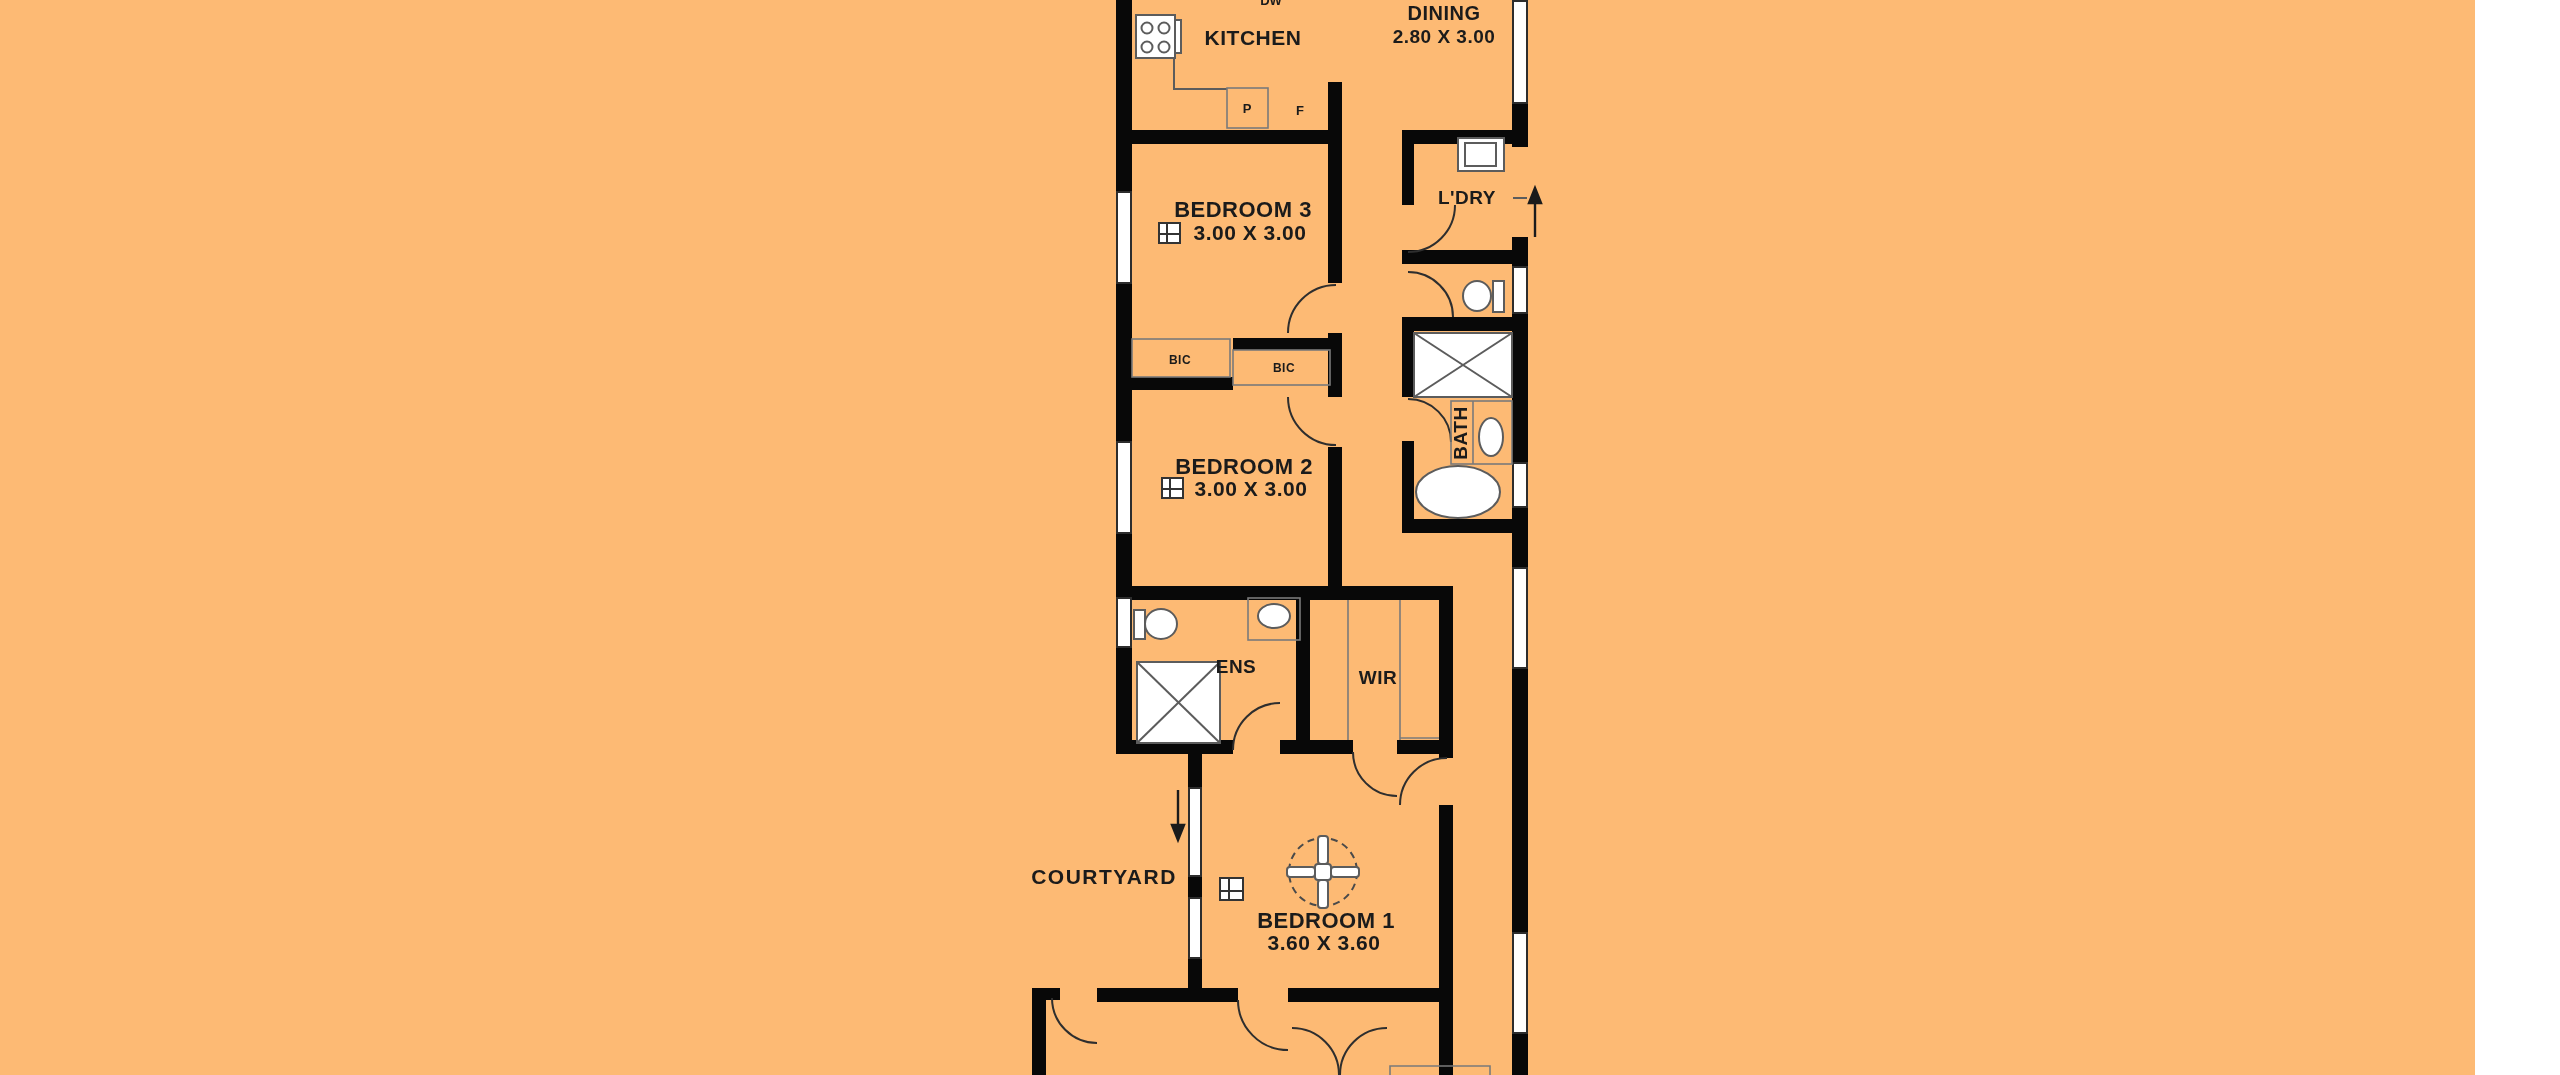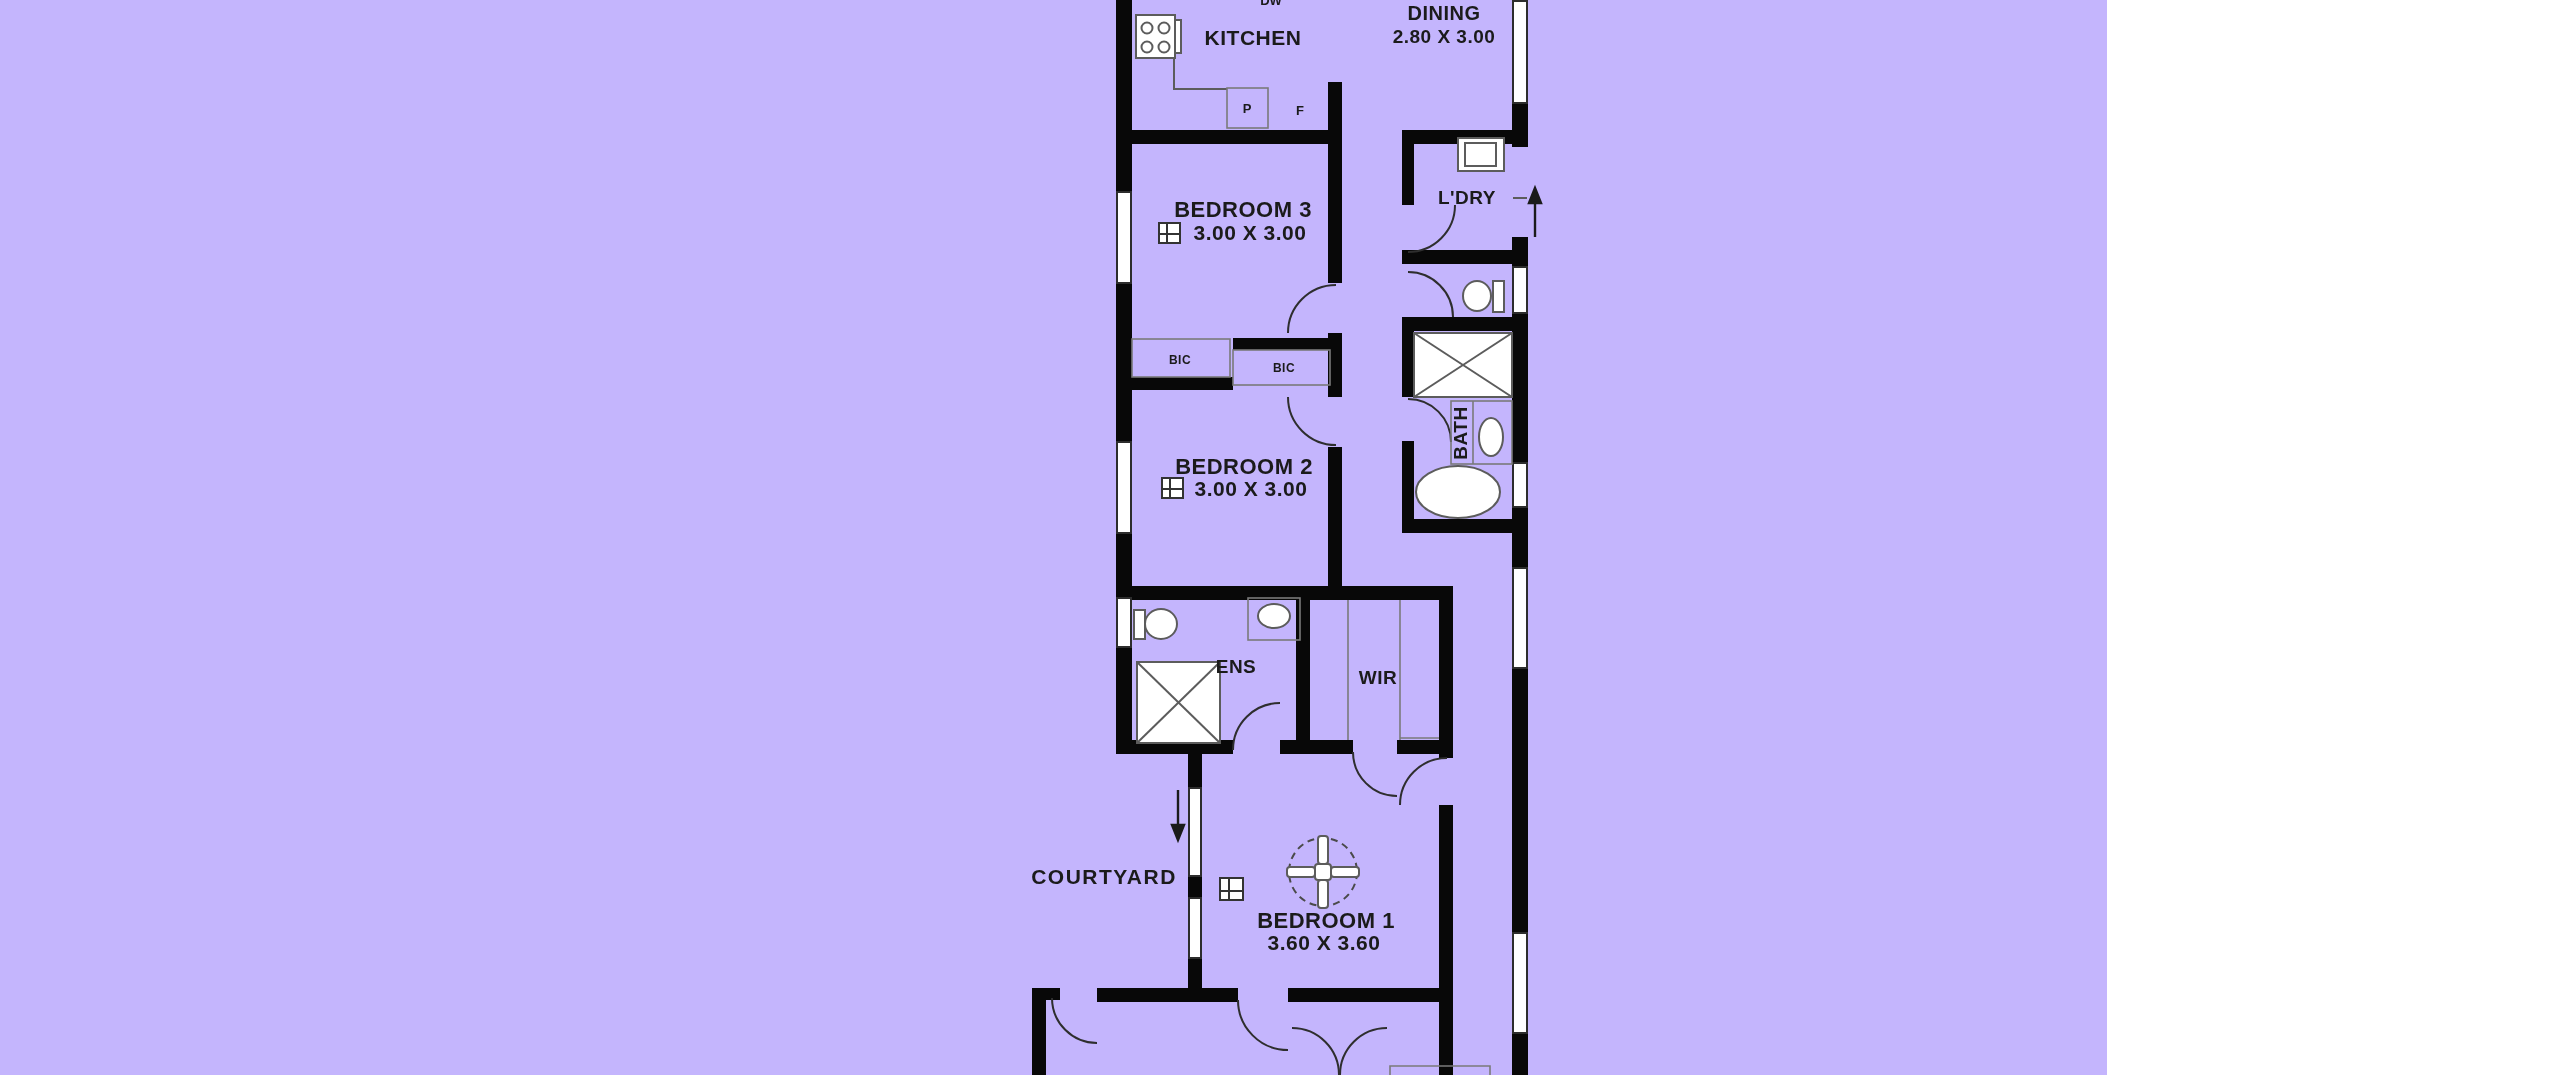--- a/index.html
+++ b/index.html
@@ -1,16 +1,16 @@
 <!DOCTYPE html>
 <html><head>
 <meta charset="utf-8">
 <style>
   html,body{margin:0;padding:0;background:#ffffff;}
-  .stage{position:relative;width:2107px;height:1075px;background:#c4b5fd;overflow:hidden;}
+  .stage{position:relative;width:2475px;height:1075px;background:#fdba74;overflow:hidden;}
   svg{display:block;overflow:hidden;}
   text{font-family:"Liberation Sans","DejaVu Sans",sans-serif;font-weight:700;fill:#1b1b1b;}
   .t22{font-size:22px;letter-spacing:0.5px;}
   .t21{font-size:21px;letter-spacing:0.5px;}
   .t21w{font-size:21px;letter-spacing:1.5px;}
   .t20{font-size:20px;letter-spacing:0.5px;}
   .t19{font-size:19px;letter-spacing:0.5px;}
   .t13{font-size:13px;}
   .t12{font-size:12px;letter-spacing:0.5px;}
   .wall{fill:#080808;}

